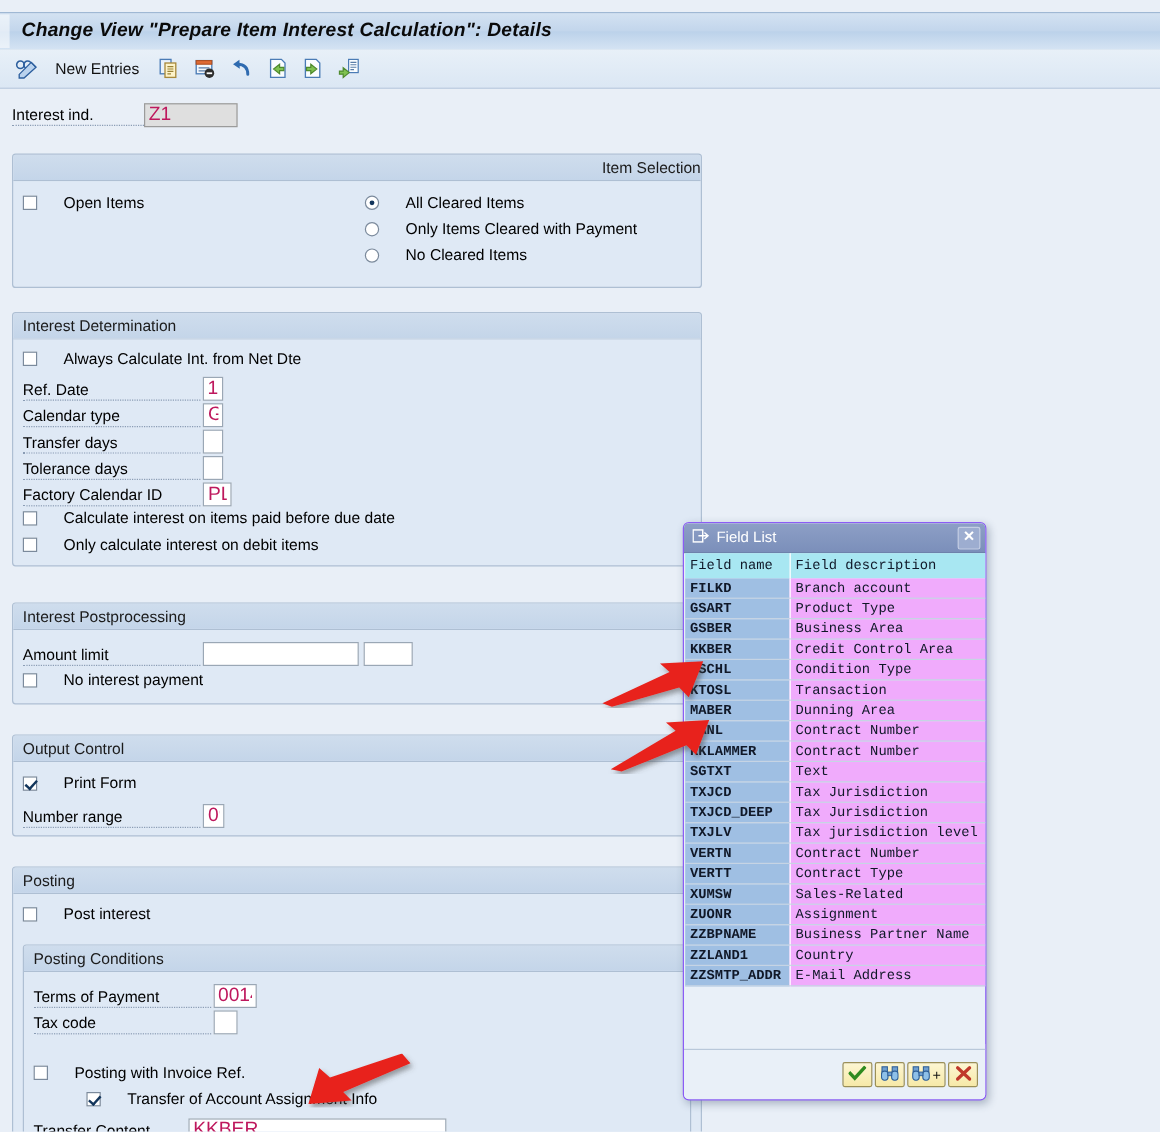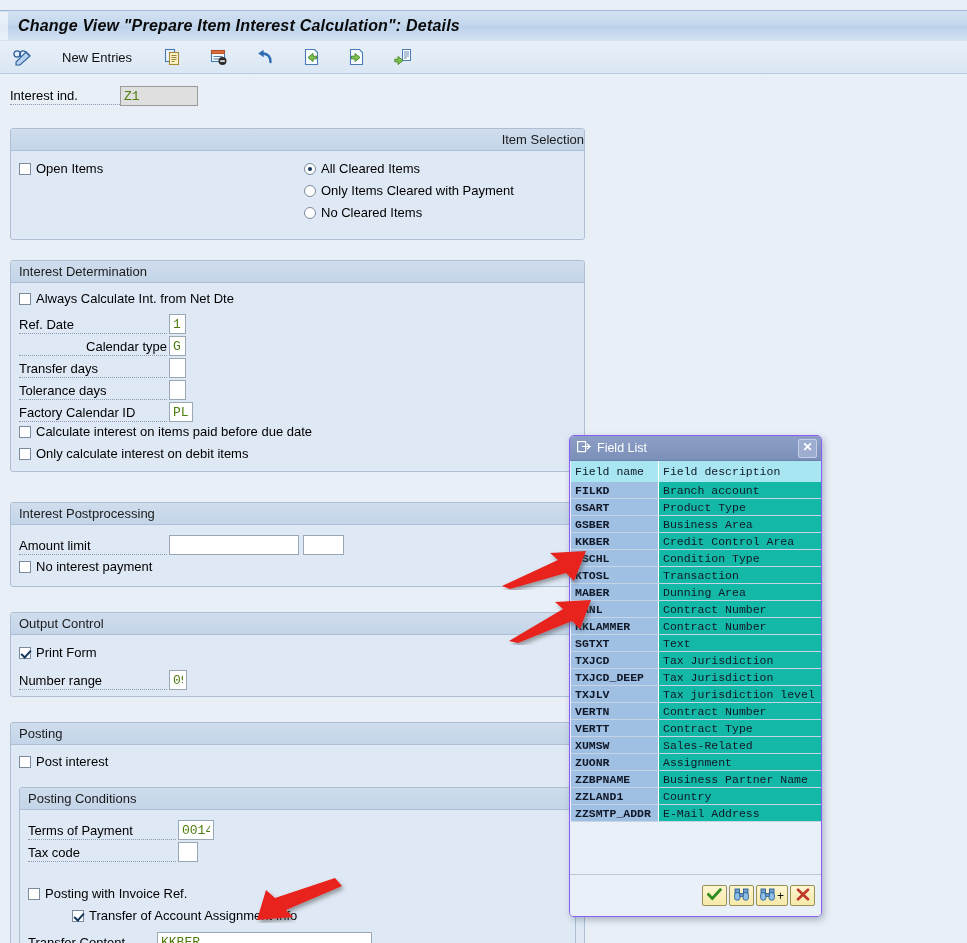--- a/index.html
+++ b/index.html
@@ -21,45 +21,45 @@
   .win-title .bar-accent{width:8px;height:28px;background:#ffffff;opacity:.55;}
   .win-title h1{
     margin:0 0 0 10px;font-size:16px;font-weight:bold;font-style:italic;
     color:#0a0a0a;letter-spacing:.2px;white-space:nowrap;
   }
   
   .toolbar{
     position:absolute;left:0;top:41px;width:967px;height:33px;
     background:linear-gradient(to bottom,#e8f0f8 0%,#dbe7f4 100%);
     border-bottom:1px solid #b7c9de;
-    display:flex;align-items:center;gap:24px;padding-left:10px;box-sizing:border-box;
+    display:flex;align-items:center;gap:8px;padding-left:10px;box-sizing:border-box;
   }
   .tb-btn{display:flex;align-items:center;height:26px;padding:0 2px;cursor:default;}
   .tb-btn svg{display:block;}
   .tb-label{font-size:13px;color:#111;margin-left:2px;margin-right:4px;}
   
   .hdr-row{position:absolute;left:0;top:84px;width:967px;height:24px;display:flex;align-items:center;}
   .hdr-lbl{margin-left:10px;width:110px;font-size:13px;border-bottom:1px dotted #8a9cb4;padding-bottom:1px;}
   .inp{
     box-sizing:border-box;height:20px;border:1px solid #9aa7b5;
-    background:#fff;font-family:Liberation Mono, monospace;font-size:13px;
-    padding:0 3px;line-height:18px;color:#4d7c0f;outline:none;
+    background:#fff;font-family:Liberation Sans, sans-serif;font-size:16px;
+    padding:0 3px;line-height:18px;color:#be185d;outline:none;
   }
   .inp.ro{background:#dfdfdf;border:1px solid #9b9b9b;}
   
   .grp{position:absolute;box-sizing:border-box;
     border:1px solid #aebfd3;border-radius:3px;background:#dfe9f5;}
   .grp>.grp-hd{
     height:21px;line-height:21px;padding-left:8px;font-size:13px;color:#1b1b1b;
     background:linear-gradient(to bottom,#cfdded 0%,#c4d5e9 100%);
     border-bottom:1px solid #aebfd3;border-radius:2px 2px 0 0;
   }
   .grp>.grp-bd{position:relative;}
   
-  .chk-row{display:flex;align-items:center;gap:5px;font-size:13px;}
+  .chk-row{display:flex;align-items:center;gap:22px;font-size:13px;}
   .cbox{
     width:12px;height:12px;box-sizing:border-box;border:1px solid #7b8a9c;background:#fff;
     display:inline-block;position:relative;flex:none;
   }
   .cbox.on::after{
     content:"";position:absolute;left:3px;top:0px;width:4px;height:8px;
     border:solid #13365c;border-width:0 2px 2px 0;transform:rotate(42deg);
   }
   .rad{
     width:12px;height:12px;box-sizing:border-box;border:1px solid #7b8a9c;background:#fff;
@@ -96,21 +96,21 @@
   table.fieldtbl{border-collapse:collapse;font-family:"Liberation Mono", monospace;font-size:11.5px;}
   table.fieldtbl th{
     background:#a8e7f2;color:#101828;font-weight:normal;text-align:left;
     padding:2px 4px;border-right:1px solid #fff;height:17px;
   }
   table.fieldtbl td{
     padding:0 4px;height:16px;border-right:1px solid #fff;border-bottom:1px solid #c6d4e4;
     color:#101828;white-space:nowrap;
   }
   table.fieldtbl td.fname{background:#9fbfe3;border-right:1px solid #ffffff;font-weight:bold;}
-  table.fieldtbl td.fdesc{background:#14b8a6;margin-left:48px;}
+  table.fieldtbl td.fdesc{background:#f0abfc;margin-left:48px;}
   .modal-ftr{
     position:absolute;left:0;bottom:0;width:253px;height:46px;
     background:#e9f0f8;
   }
   .ftr-curve{
     position:absolute;left:0;top:4px;width:253px;height:20px;
     border-top:1px solid #b9c8da;
   }
   .btnbar{position:absolute;right:8px;bottom:10px;display:flex;gap:2px;}
   .sbtn{
@@ -244,21 +244,21 @@
     <div class="chk-row" style="position:absolute;left:8px;top:8px;">
       <span class="cbox"></span>
       <span>Always Calculate Int. from Net Dte</span>
     </div>
 
     <div class="fld-row" style="position:absolute;left:8px;top:29px;">
       <span class="fld-lbl" style="width:148px;">Ref. Date</span>
       <input class="inp" style="width: 17px; margin-left: 2px;" value="1">
     </div>
     <div class="fld-row" style="position:absolute;left:8px;top:51px;">
-      <span class="fld-lbl" style="width:148px;text-align:right;">Calendar type</span>
+      <span class="fld-lbl" style="width:148px;">Calendar type</span>
       <input class="inp" style="width: 17px; margin-left: 2px;" value="G">
     </div>
     <div class="fld-row" style="position:absolute;left:8px;top:73px;">
       <span class="fld-lbl" style="width:148px;">Transfer days</span>
       <input class="inp" style="width: 17px; margin-left: 2px;" value="">
     </div>
     <div class="fld-row" style="position:absolute;left:8px;top:95px;">
       <span class="fld-lbl" style="width:148px;">Tolerance days</span>
       <input class="inp" style="width: 17px; margin-left: 2px;" value="">
     </div>

